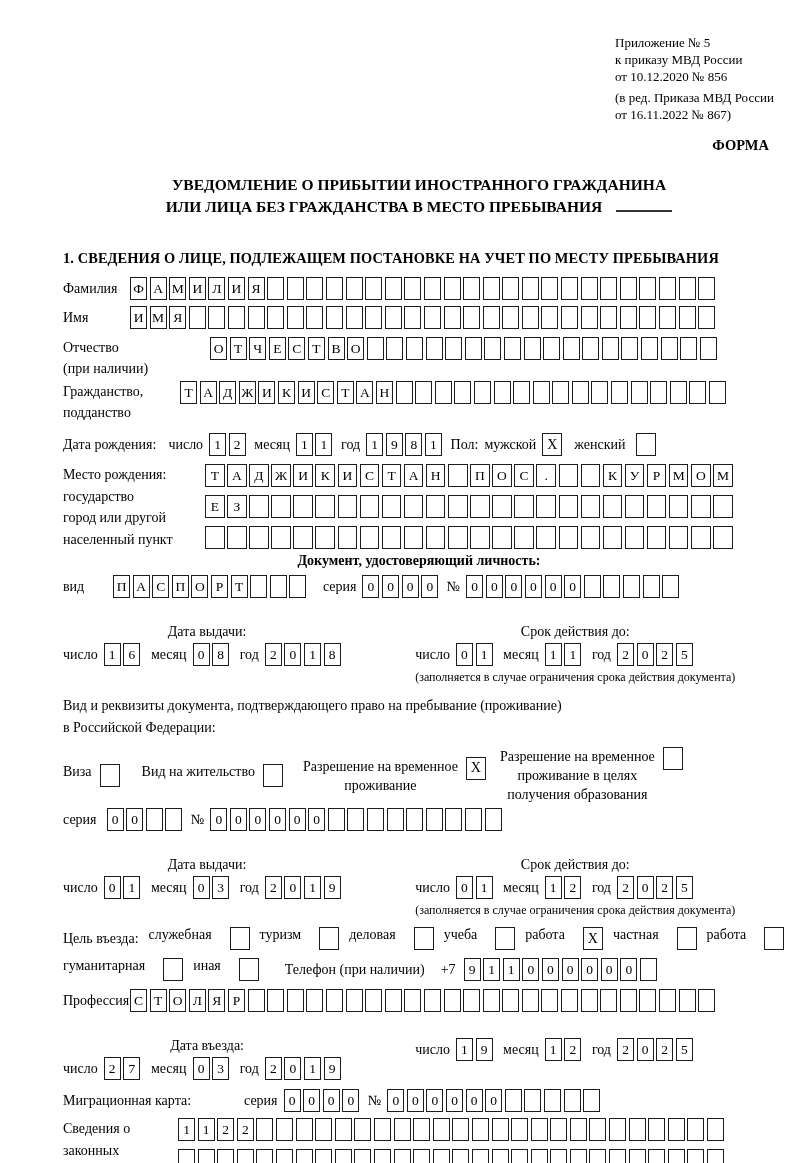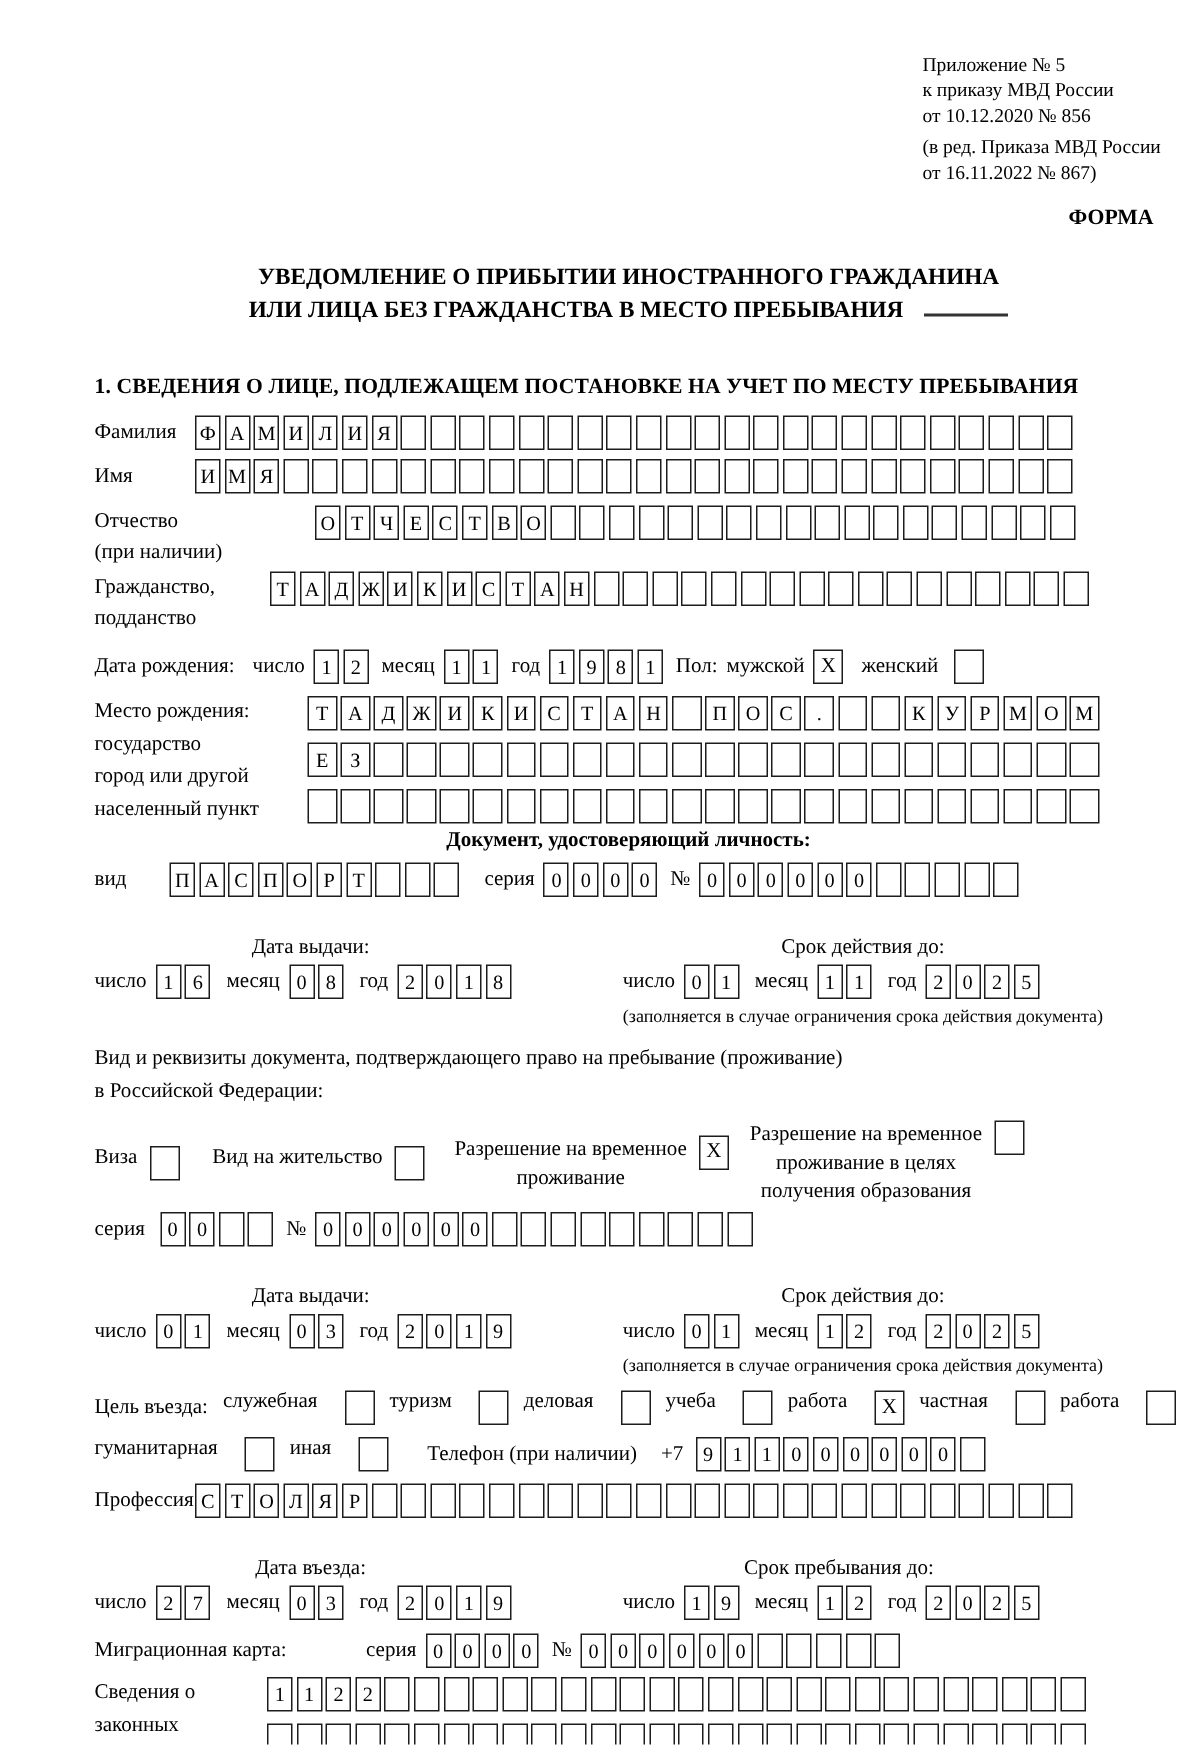--- a/index.html
+++ b/index.html
@@ -667,21 +667,20 @@
         <span class="dsub">год</span>
         <div class="cells">
             <span class="cell">2</span>
             <span class="cell">0</span>
             <span class="cell">1</span>
             <span class="cell">9</span>
           </div>
       </div>
     </div>
     <div class="dgroup rgt">
-      <div class="dg-head">Срок пребывания до:</div>
       <div class="dg-line">
         <span class="dsub">число</span>
         <div class="cells">
             <span class="cell">1</span>
             <span class="cell">9</span>
           </div>
         <span class="dsub">месяц</span>
         <div class="cells">
             <span class="cell">1</span>
             <span class="cell">2</span>

